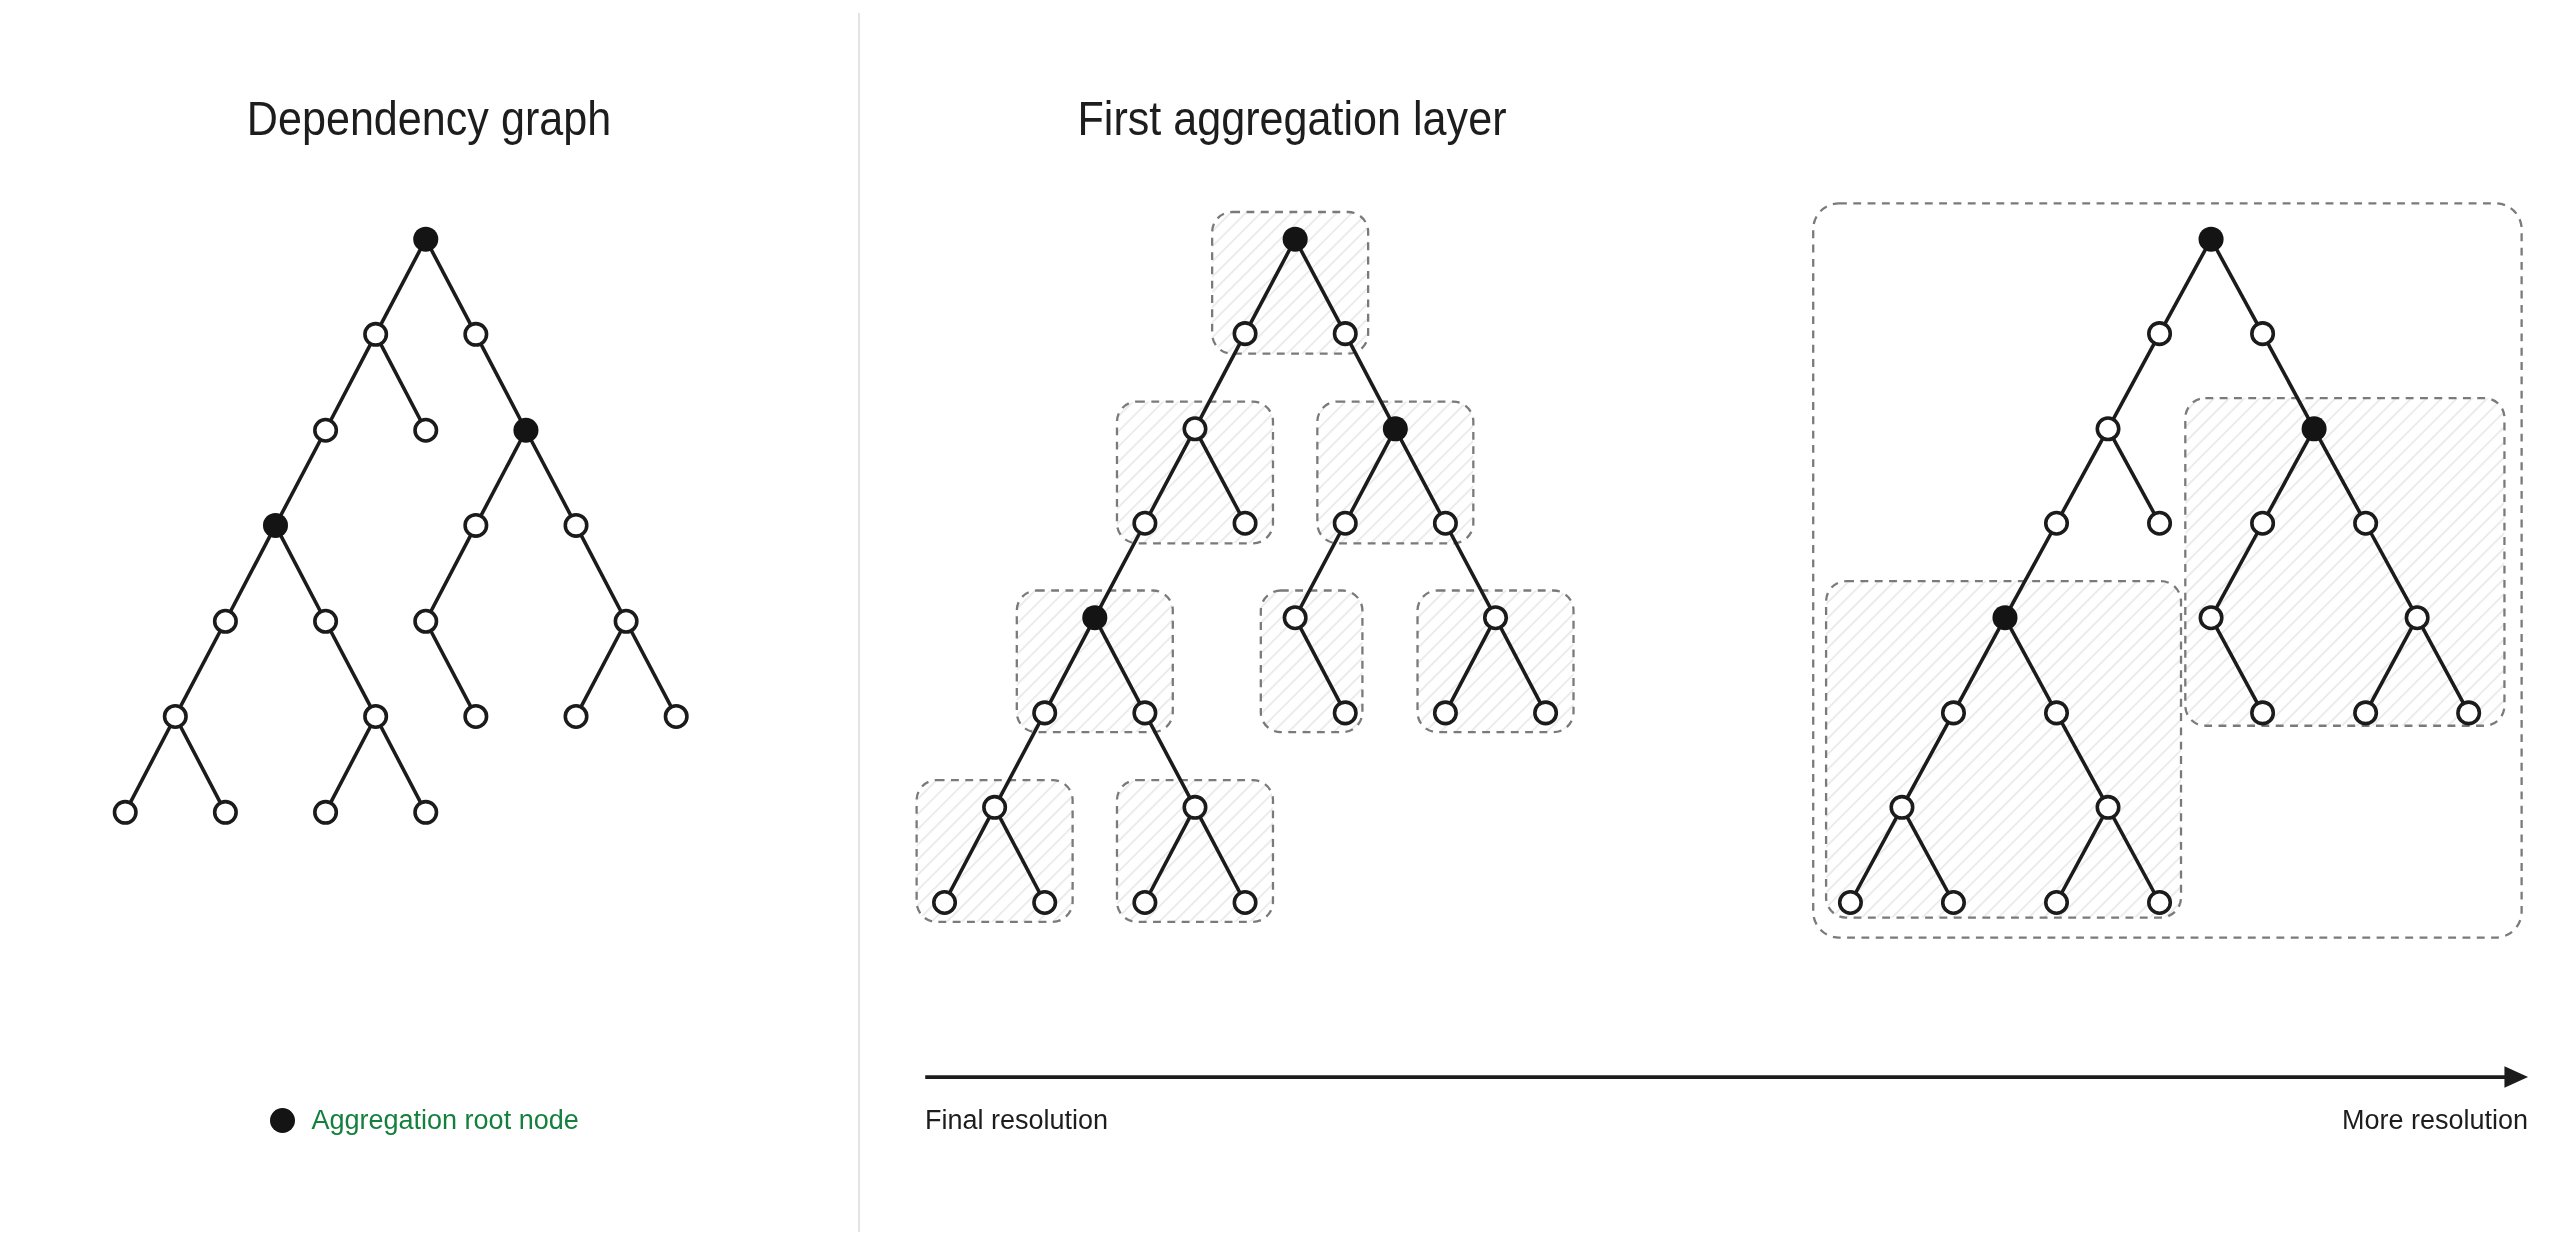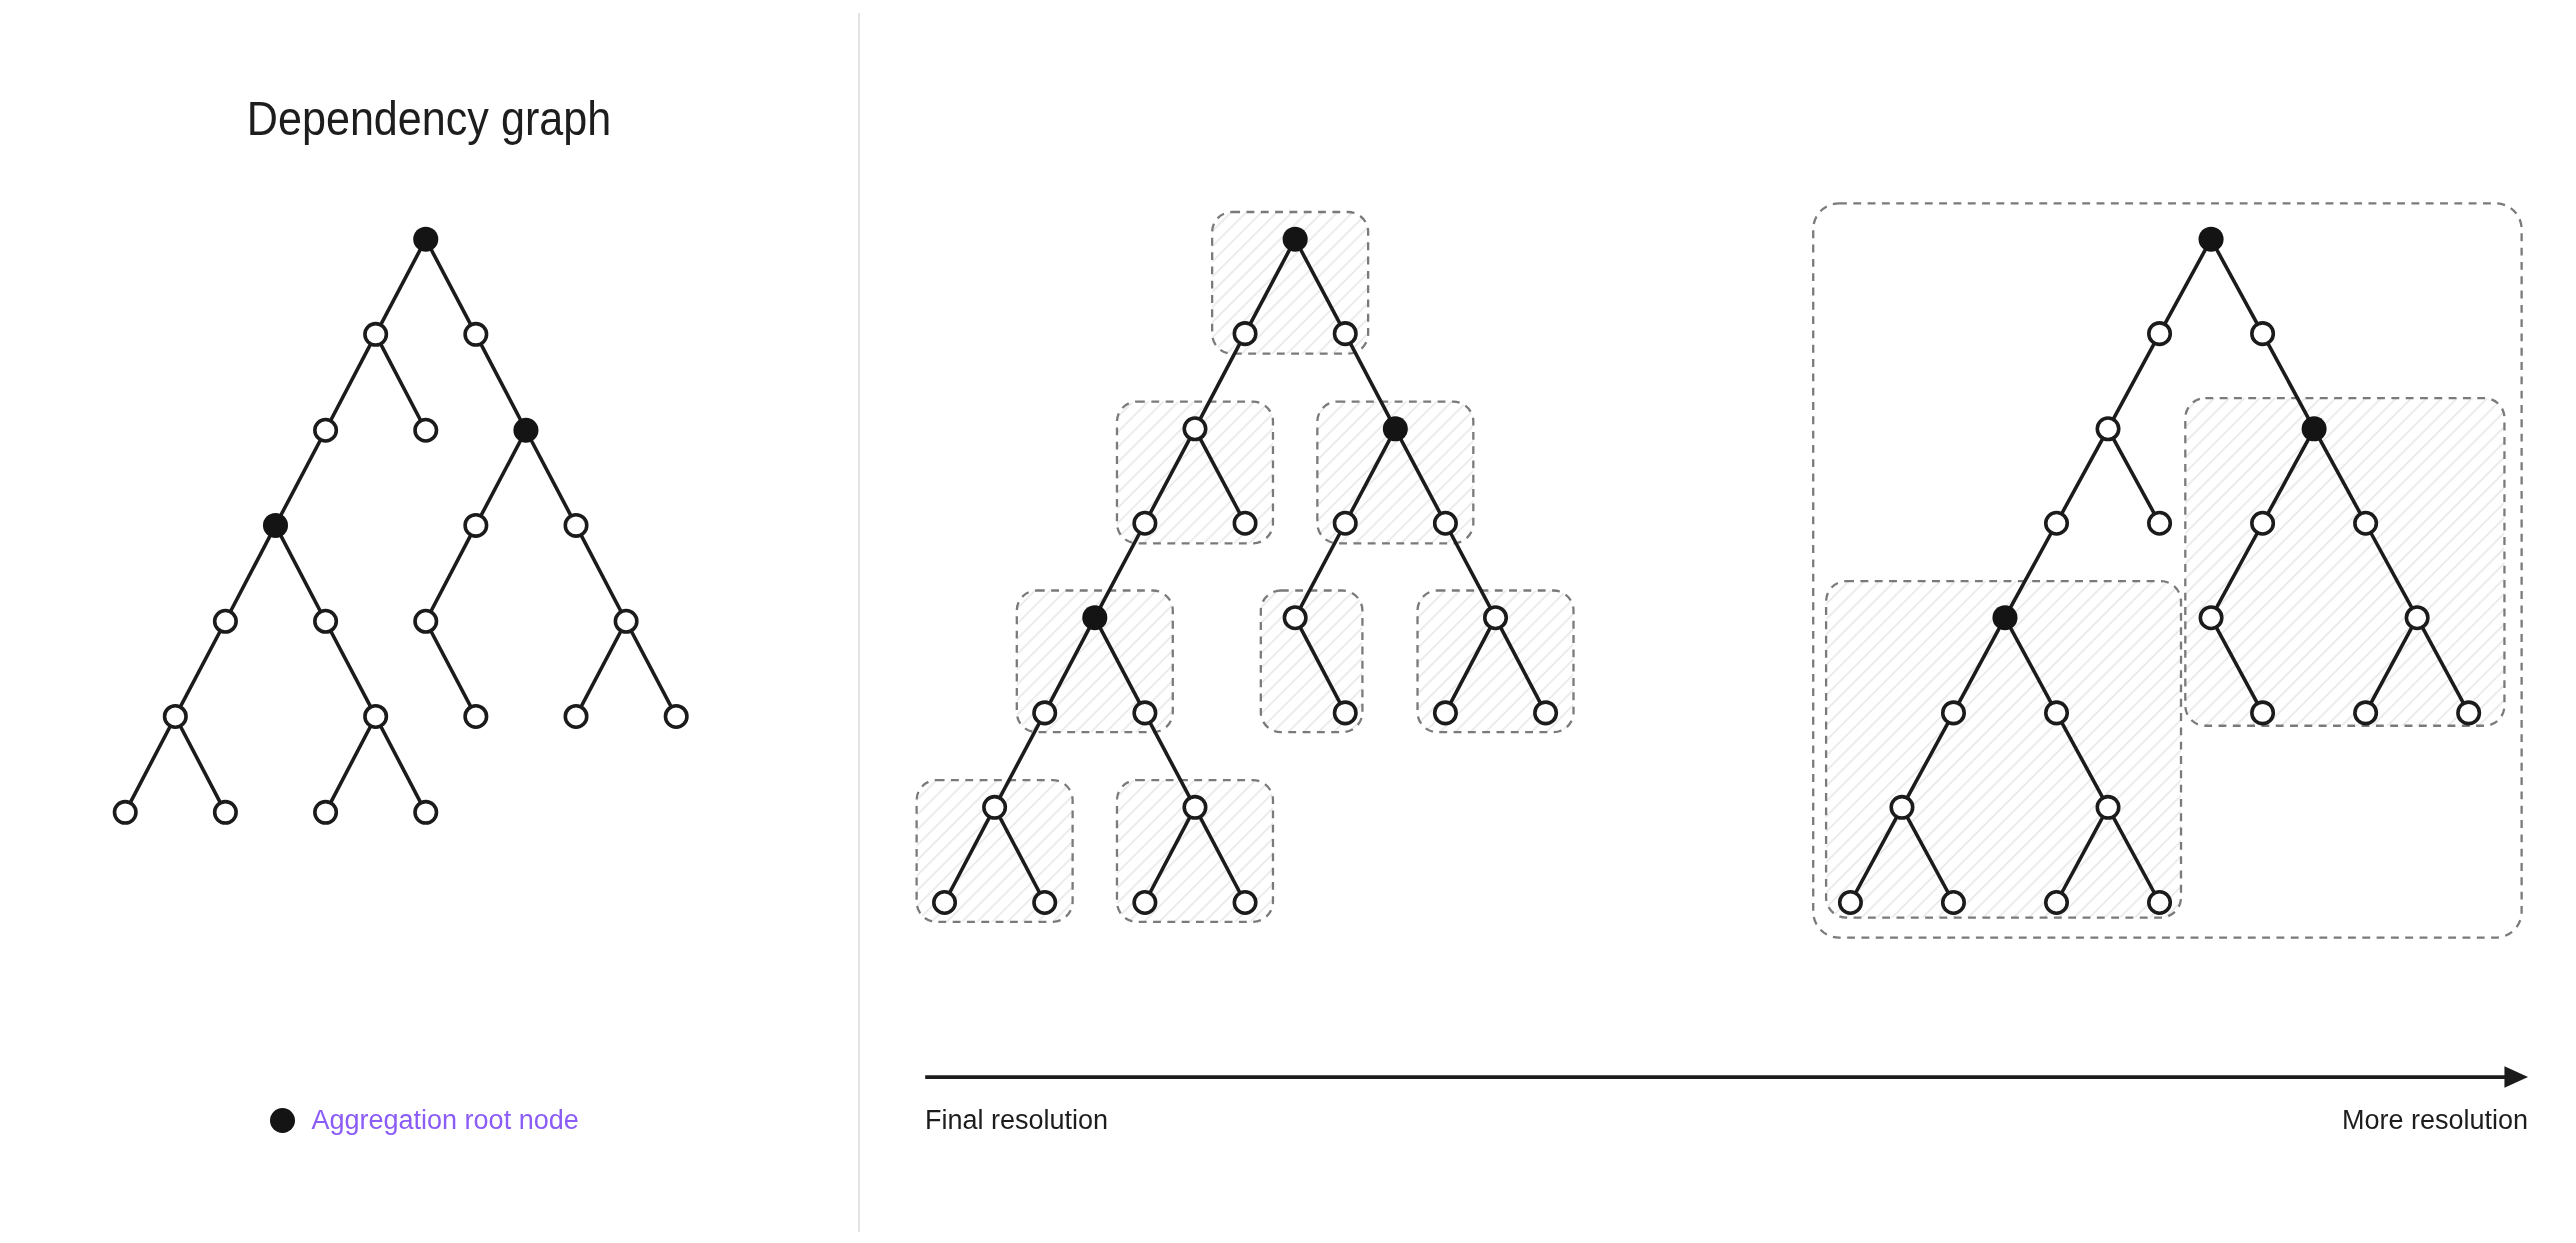--- a/index.html
+++ b/index.html
@@ -10,21 +10,21 @@
   .diagram-svg{position:absolute;left:0;top:0;width:2576px;height:1244px;}
   .divider{position:absolute;left:858px;top:13px;width:2.1px;height:1219px;background:#e3e3e3;}
   .title{position:absolute;top:94px;transform:translateX(-50%);font-size:49px;line-height:1;white-space:nowrap;color:#1d1d1d;}
   .title>span{display:inline-block;transform:scaleX(0.88);transform-origin:50% 50%;}
   .title-1{left:429px;}
   .title-2{left:1292px;}
   .title-3{left:2150px;}
   .axis-label{position:absolute;top:1105px;font-size:27px;line-height:31.5px;white-space:nowrap;color:#1d1d1d;}
   .axis-left{left:925px;}
   .axis-right{left:2528px;transform:translateX(-100%);}
-  .legend{position:absolute;left:270px;top:1105px;height:31.5px;display:flex;align-items:center;gap:16.5px;font-size:27px;line-height:31.5px;color:#8b5cf6;}
+  .legend{position:absolute;left:270px;top:1105px;height:31.5px;display:flex;align-items:center;gap:16.5px;font-size:27px;line-height:31.5px;color:#15803d;}
   .legend-dot{width:25px;height:25px;border-radius:50%;background:#141414;flex:none;}
 </style>
 </head>
 <body>
 
 <div class="canvas">
 
   <svg class="diagram-svg" id="diagram-svg" viewBox="0 0 3600 1738" xmlns="http://www.w3.org/2000/svg">
     <defs>
       <pattern id="hatch" patternUnits="userSpaceOnUse" width="15" height="15" patternTransform="rotate(45)">
@@ -180,20 +180,23 @@
         <line x1="1293" y1="1505" x2="3513" y2="1505" stroke="#1b1b1b" stroke-width="5"></line>
         <polygon points="3533,1505 3500,1490 3500,1520" fill="#1b1b1b"></polygon>
       </g>
   </svg>
 
   <div class="divider"></div>
 
   <div class="title title-1">
     <span>Dependency graph</span>
   </div>
+  <div class="title title-2">
+    <span>First aggregation layer</span>
+  </div>
 
   <div class="axis-label axis-left">Final resolution</div>
   <div class="axis-label axis-right">More resolution</div>
 
   <div class="legend">
     <span class="legend-dot"></span>
     <span>Aggregation root node</span>
   </div>
 
 </div>

